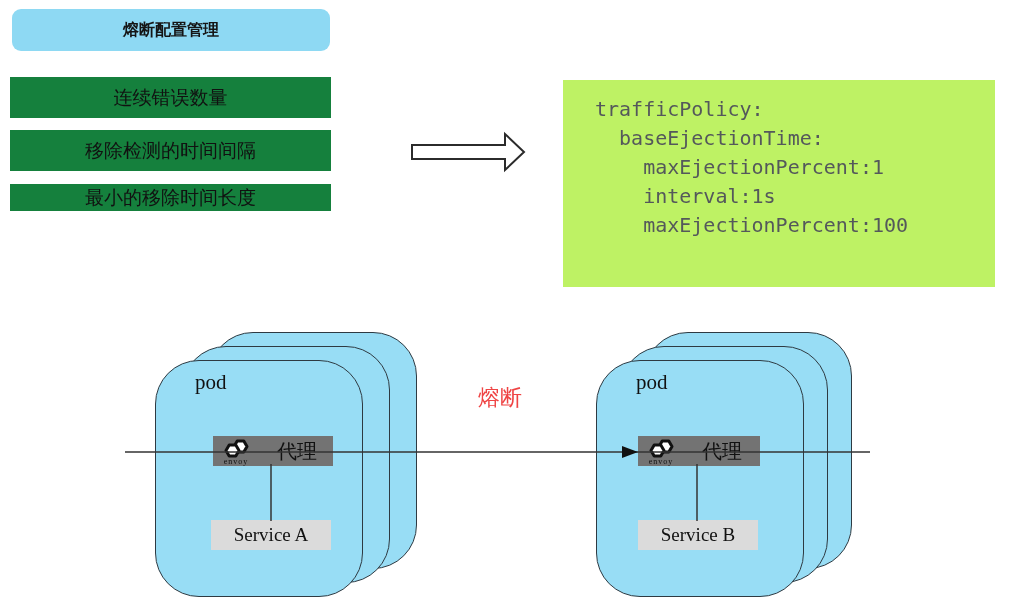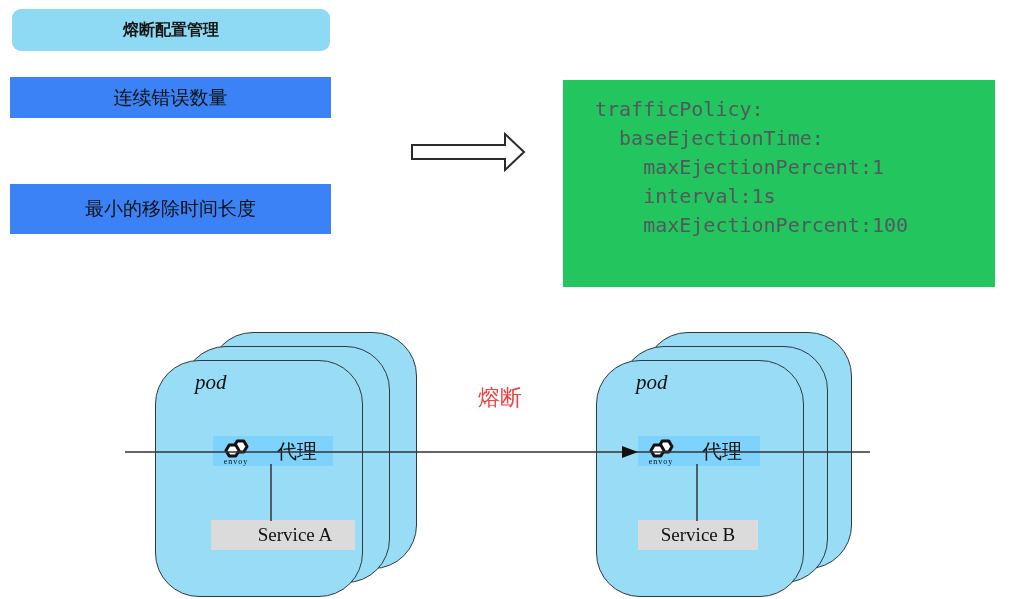--- a/index.html
+++ b/index.html
@@ -14,32 +14,32 @@
   .hdr{
     position:absolute;left:12px;top:9px;width:318px;height:42px;
     background:#8ED9F3;border-radius:9px;
     display:flex;align-items:center;justify-content:center;
     font-family:"Liberation Sans", sans-serif;
     font-weight:bold;font-size:16px;color:#151515;
   }
   
   .param{
     position:absolute;left:10px;width:321px;
-    background:#3b82f6;color:#111;
+    background:#15803d;color:#111;
     display:flex;align-items:center;justify-content:center;
     font-size:19px;text-align:center;
   }
   .p1{top:77px;height:41px;}
   .p2{top:130px;height:41px;}
-  .p3{top:184px;height:50px;}
+  .p3{top:184px;height:27px;}
   .p4{top:238px;height:62px;white-space:pre-line;line-height:29px;}
   
   .codeblock{
     position:absolute;left:563px;top:80px;width:432px;height:207px;
-    background:#22c55e;box-sizing:border-box;
+    background:#bef264;box-sizing:border-box;
     padding:15px 0 0 32px;
   }
   .codeline{
     font-family:"DejaVu Sans Mono", monospace;
     font-size:20px;line-height:29px;color:#54585B;
     white-space:pre;
   }
   
   .overlay{
     position:absolute;left:0;top:0;width:1011px;height:599px;
@@ -55,60 +55,61 @@
     box-sizing:border-box;
   }
   .podstack.left .back{left:54px;top:0;}
   .podstack.left .mid{left:27px;top:14px;}
   .podstack.left .front{left:0;top:28px;}
   .podstack.right .back{left:48px;top:0;}
   .podstack.right .mid{left:24px;top:14px;}
   .podstack.right .front{left:0;top:28px;}
   .podlabel{
     position:absolute;left:40px;top:38px;
-    font-size:21px;color:#111;z-index:3;font-style:italic;
+    font-size:21px;color:#111;z-index:3;
   }
   .envoybox{
     position:absolute;top:104px;height:30px;
-    background:#7dd3fc;z-index:3;
+    background:#737373;z-index:3;
     display:flex;align-items:center;
   }
   .podstack.left .envoybox{left:58px;width:120px;}
   .podstack.right .envoybox{left:42px;width:122px;}
   .logowrap{
     display:flex;flex-direction:column;align-items:center;
     margin-left:6px;width:34px;
   }
   .logoword{
     font-family:"Liberation Serif", serif;
     font-size:8px;letter-spacing:1px;color:#111;line-height:7px;margin-top:0px;
   }
   .proxytext{font-size:20px;color:#111;margin-left:24px;}
   .servicebox{
     position:absolute;top:188px;height:30px;width:120px;
     background:#DBDBDB;z-index:3;
     display:flex;align-items:center;justify-content:center;
     font-size:19px;color:#111;
   }
-  .podstack.left .servicebox{left:56px;padding-left:24px;}
+  .podstack.left .servicebox{left:56px;}
   .podstack.right .servicebox{left:42px;text-align:center;}
   
   .edgelabel{
     position:absolute;left:455px;top:383px;width:90px;
     text-align:center;font-size:22px;color:#ef4444;z-index:3;
   }
 </style>
 </head>
 <body>
 
 <div class="stage">
 
   <div class="hdr">熔断配置管理</div>
 
   <div class="param p1">连续错误数量</div>
+  <div class="param p2">移除检测的时间间隔</div>
   <div class="param p3">最小的移除时间长度</div>
 
   <div class="codeblock">
     <div class="codeline">trafficPolicy:</div>
     <div class="codeline">  baseEjectionTime:</div>
     <div class="codeline">    maxEjectionPercent:1</div>
     <div class="codeline">    interval:1s</div>
     <div class="codeline">    maxEjectionPercent:100</div>
   </div>
 

